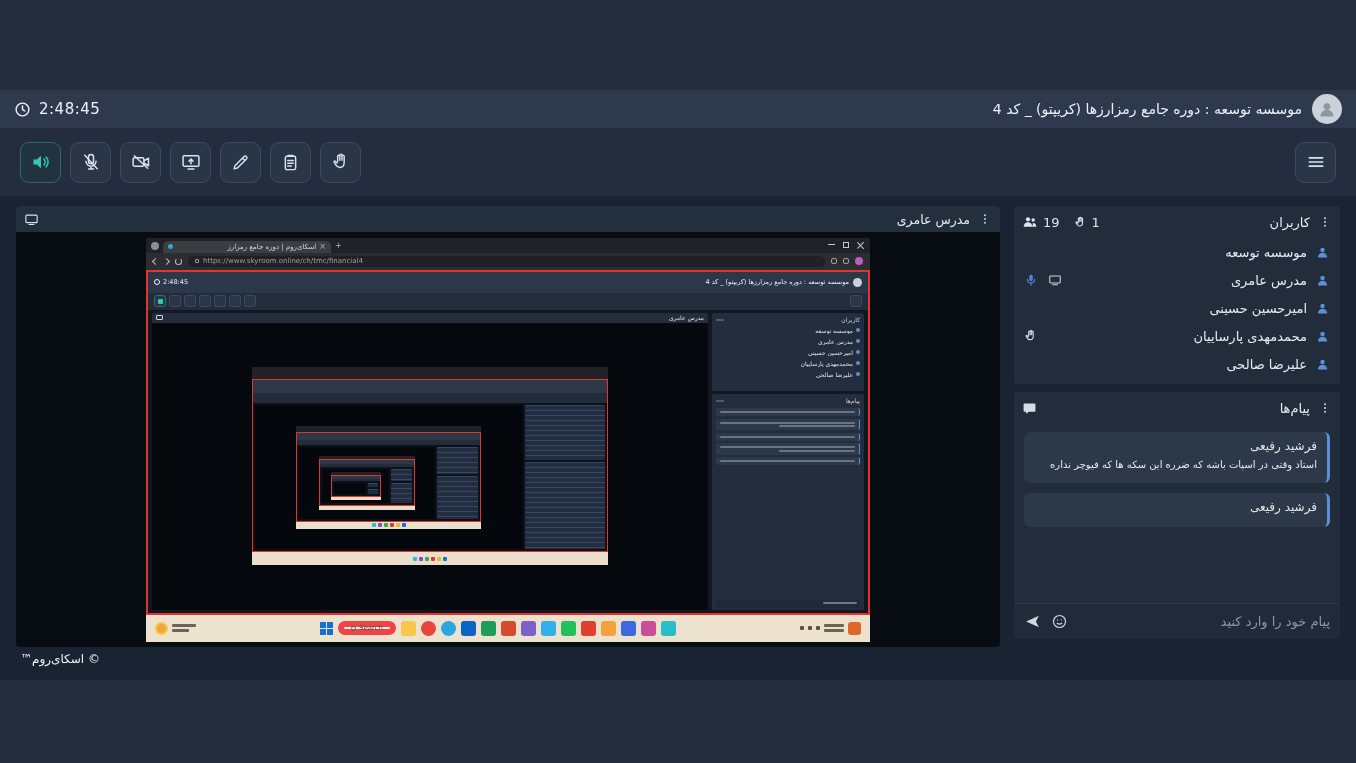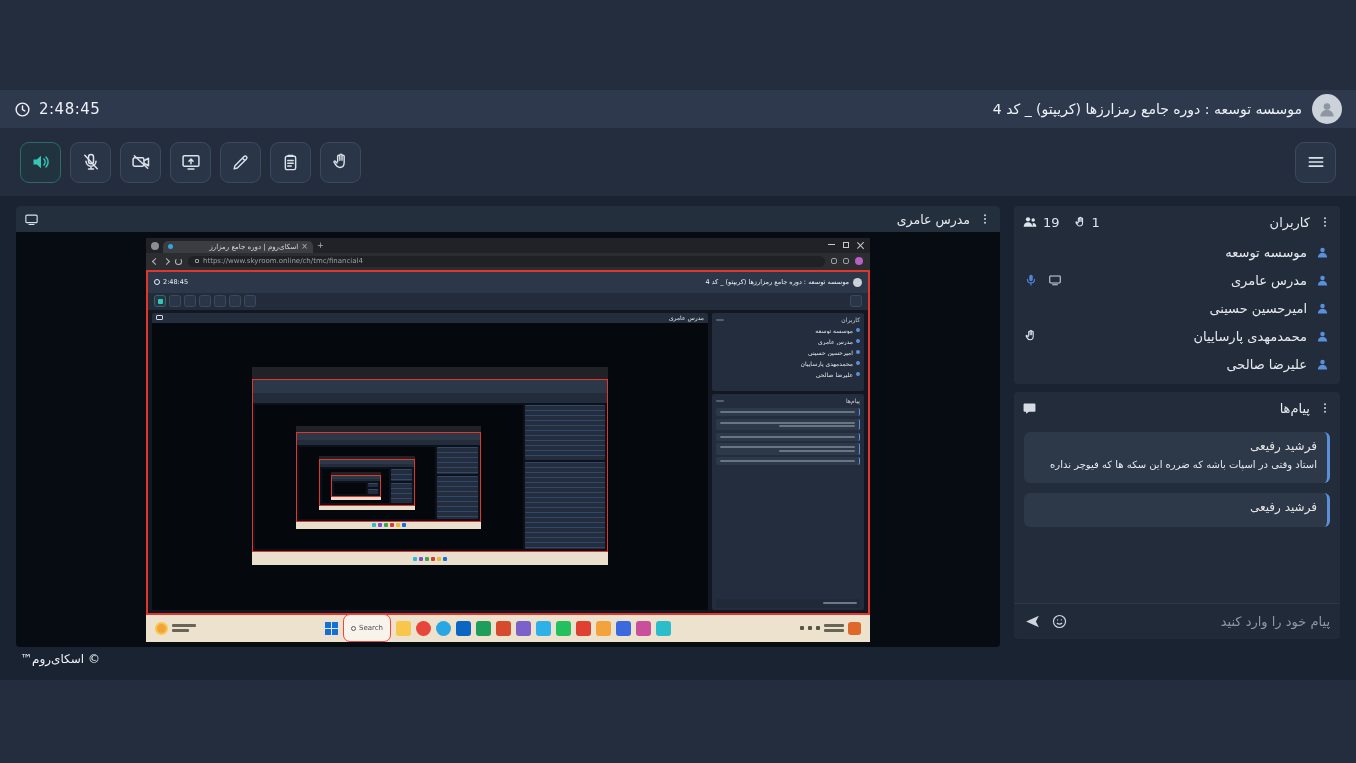--- a/index.html
+++ b/index.html
@@ -89,21 +89,21 @@
   }
   .vhead { height:26px; background:#242f3e; display:flex; align-items:center; gap:8px; padding:0 8px; }
   .vtitle { font-size:12.5px; color:#e7ebf1; }
   .vbody { flex:1; display:flex; align-items:center; justify-content:center; position:relative; }
 
   
   .shot { width:724px; height:404px; display:flex; flex-direction:column; direction:ltr; }
   .chrome-tabs { height:15px; background:#202227; display:flex; align-items:flex-end; gap:4px; padding:0 5px; }
   .tab-circle { width:8px; height:8px; border-radius:50%; background:#8a8f96; margin-bottom:3px; }
   .tab {
-    width:150px; height:12px; background:#3b3d42; border-radius:5px 5px 0 0;
+    width:168px; height:12px; background:#3b3d42; border-radius:5px 5px 0 0;
     display:flex; align-items:center; gap:3px; padding:0 5px;
   }
   .fav { width:5px; height:5px; border-radius:50%; background:#2fa8d8; flex:none; }
   .tab-title { flex:1; font-size:7px; color:#d6d9de; white-space:nowrap; overflow:hidden; direction:rtl; }
   .tab-x, .new-tab { color:#aeb2b8; font-size:8px; line-height:1; }
   .new-tab { margin-bottom:3px; }
   .win-controls { margin-left:auto; display:flex; align-items:center; gap:8px; margin-bottom:4px; }
   .wc-min { width:7px; height:1.4px; background:#c6c9cf; }
   .wc-max { width:6px; height:6px; border:1.2px solid #c6c9cf; }
   .wc-x { position:relative; width:8px; height:8px; }
@@ -158,21 +158,21 @@
   .taskbar { height:27px; background:#ece2cd; display:flex; align-items:center; padding:0 9px; gap:6px; }
   .weather { display:flex; align-items:center; gap:4px; }
   .w-icon { width:13px; height:13px; border-radius:50%; background:#f2a33c; border:2px solid #f7c64b; }
   .w-lines { display:flex; flex-direction:column; gap:2.5px; }
   .w-lines i { display:block; width:24px; height:2.5px; background:#6b6557; border-radius:1px; }
   .w-lines i:last-child { width:17px; }
   .tb-center { margin:0 auto; display:flex; align-items:center; gap:5px; }
   .winlogo { width:13px; height:13px; display:grid; grid-template-columns:1fr 1fr; grid-template-rows:1fr 1fr; gap:1px; }
   .winlogo i { background:#1270d8; display:block; }
   .search-pill {
-    height:28px; background:#f8f4ec; border:1px solid #ef4444; border-radius:7px;
+    height:14px; background:#f8f4ec; border:6px solid #ef4444; border-radius:7px;
     display:flex; align-items:center; gap:3px; padding:0 7px; font-size:7px; color:#4a4a4a;text-align:right;
   }
   .mag { width:5px; height:5px; border:1.2px solid #5a5a5a; border-radius:50%; }
   .tile { width:15px; height:15px; border-radius:3px; display:block; }
   .tile.round { border-radius:50%; }
   .tray { display:flex; align-items:center; gap:4px; }
   .tray-glyph { width:4px; height:4px; background:#5a5444; border-radius:1px; }
   .tray-lines { display:flex; flex-direction:column; gap:2.5px; }
   .tray-lines i { display:block; width:20px; height:2.5px; background:#6b6557; border-radius:1px; }
   .noti { width:13px; height:13px; border-radius:3px; background:#e0672b; }

